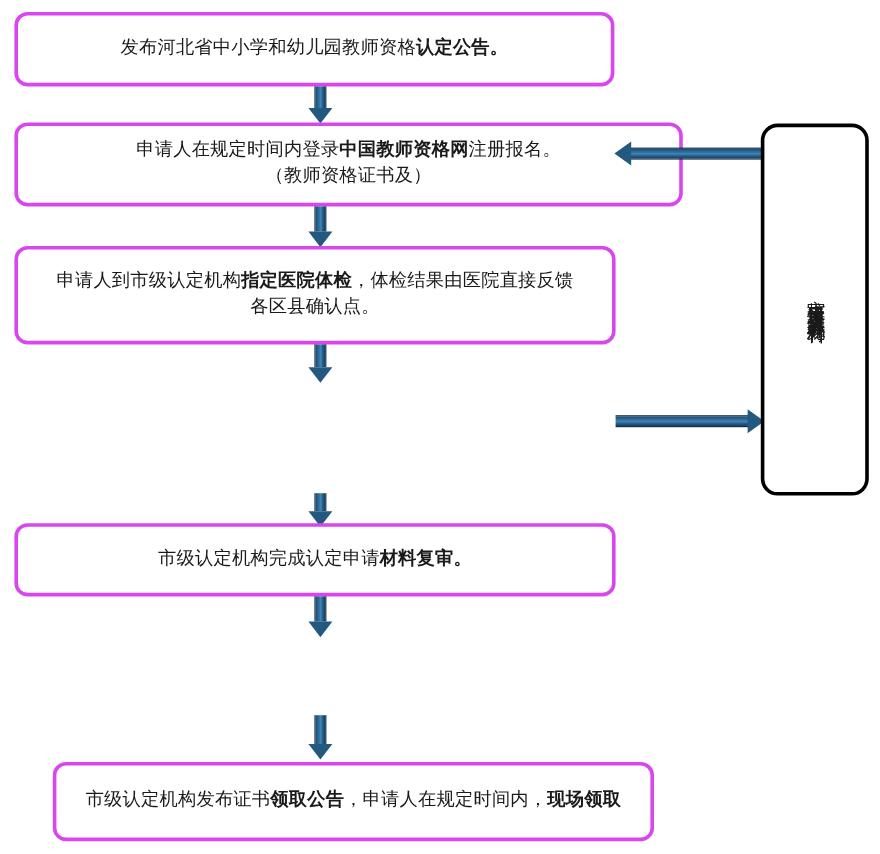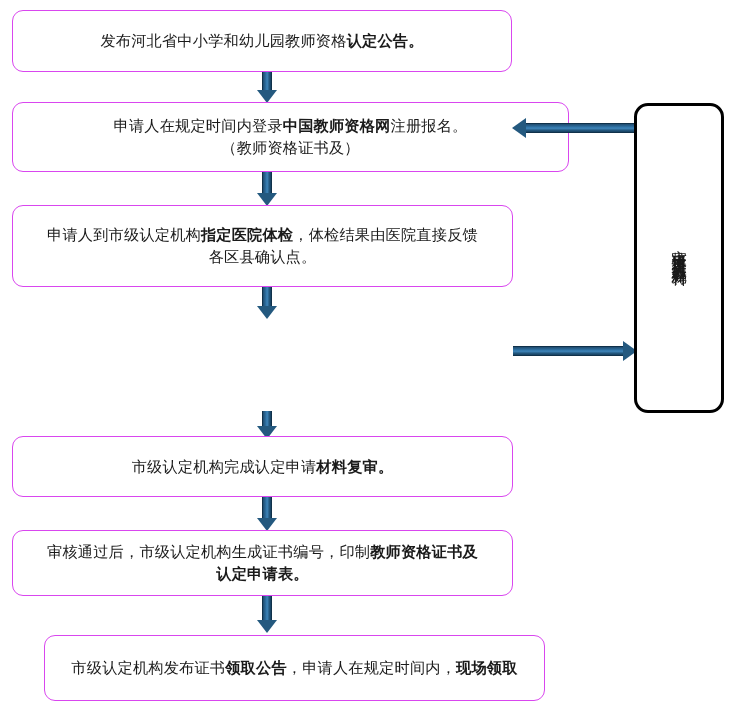--- a/index.html
+++ b/index.html
@@ -19,31 +19,32 @@
   #canvas {
     position: absolute;
     left: 0; top: 0;
     width: 733px;
     height: 712px;
   }
 
   .node {
     position: absolute;
     box-sizing: border-box;
-    border: 1px solid #d946ef;
+    border: 3px solid #d946ef;
     border-radius: 11px;
     background: #ffffff;
     display: flex;
     align-items: center;
     justify-content: center;
     text-align: center;
     line-height: 1.42;
     font-size: 15.2px;
     letter-spacing: 0.2px;
     padding: 2px 10px;
+    font-family: Liberation Mono, monospace;
   }
 
   .node .txt { display: block; width: 100%; }
   .b { font-weight: bold; }
 
   
   .node-vertical {
     position: absolute;
     box-sizing: border-box;
     border: 3px solid #000000;
@@ -187,28 +188,20 @@
     <span class="txt">
       <span>市级认定机构完成认定申请</span><span class="b">材料复审。</span>
     </span>
   </div>
 
   <div class="arrow-v" style="left:252px; top:497px; width:30px; height:34px;">
     <div class="shaft" style="height:21px;"></div>
     <div class="head" style="top:21px;"></div>
   </div>
 
-  <div class="node" style="left:12px; top:530px; width:501px; height:66px;">
-    <span class="txt">
-      <span>
-        <span>审核通过后，市级认定机构生成证书编号，印制</span><span class="b">教师资格证书及</span>
-      </span><br>
-      <span class="b">认定申请表。</span>
-    </span>
-  </div>
 
   <div class="arrow-v" style="left:252px; top:596px; width:30px; height:38px;">
     <div class="shaft" style="height:24px;"></div>
     <div class="head" style="top:24px;"></div>
   </div>
 
   <div class="node" style="left:12px; top:635px; width:501px; height:66px;margin-left:32px;">
     <span class="txt">
       <span>
         <span>市级认定机构发布证书</span><span class="b">领取公告</span><span>，申请人在规定时间内，</span><span class="b">现场领取</span>

